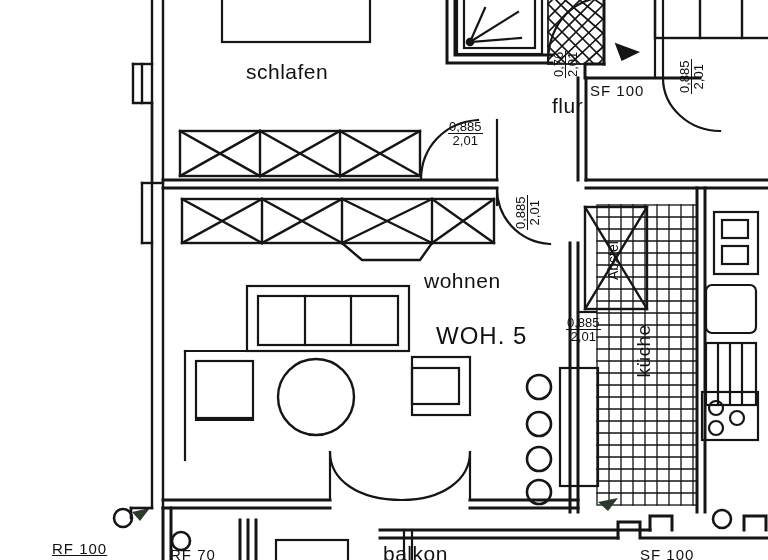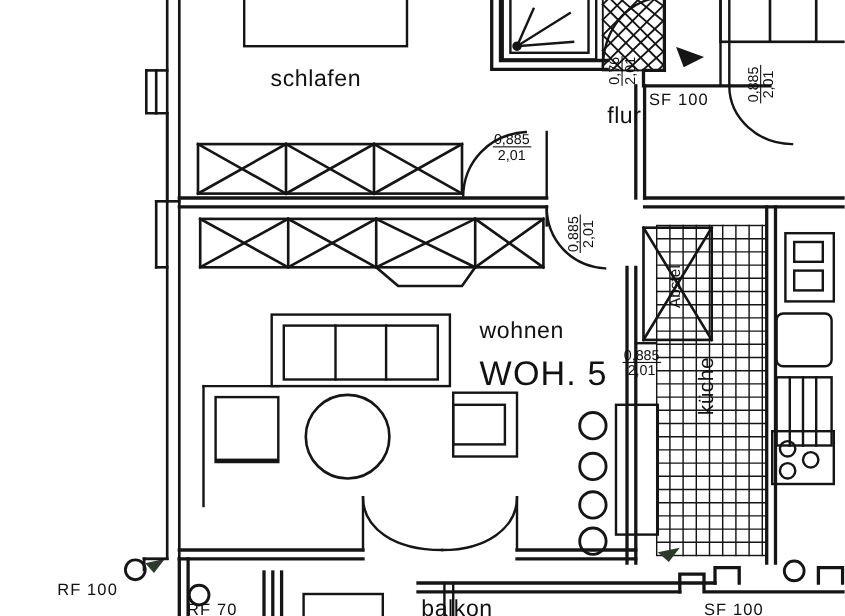--- a/index.html
+++ b/index.html
@@ -3,21 +3,21 @@
 <meta charset="utf-8">
 <style>
   html,body{margin:0;padding:0;background:#ffffff;}
   body{width:768px;height:560px;overflow:hidden;
        font-family:"Liberation Sans",sans-serif;color:#111;}
   #plan{position:relative;width:624px;height:560px;background:#fff;}
   svg#floorplan{position:absolute;left:0;top:0;width:768px;height:560px;display:block;}
   .lbl{position:absolute;white-space:nowrap;color:#111;
        font-family:"Liberation Sans",sans-serif;font-weight:400;}
   .room-lbl{font-size:21px;letter-spacing:.5px;}
-  .unit-lbl{font-size:31px;letter-spacing:1px;}
+  .unit-lbl{font-size:24px;letter-spacing:1px;}
   .code-lbl{font-size:15px;letter-spacing:1px;}
   .small-lbl{font-size:15px;line-height:1;}
   .frac{display:inline-block;text-align:center;font-size:13px;line-height:1.02;}
   .frac .num{display:block;border-bottom:1.6px solid #111;padding:0 1px;}
   .frac .den{display:block;padding:0 1px;}
   .rot90{transform:rotate(-90deg);transform-origin:left top;}
   .rotk{transform:rotate(-90deg);transform-origin:center center;}
 </style>
 </head>
 <body>
@@ -267,35 +267,35 @@
       <g stroke-width="2.6">
         <path d="M131,508 L152,508"></path>
         <path d="M131,508 L131,518"></path>
       </g>
 
     </g>
   </svg>
 
   <div class="lbl room-lbl" style="left:246px;top:60px;">schlafen</div>
 
-  <div class="lbl room-lbl" style="left:424px;top:289px;margin-left:12px;">wohnen</div>
+  <div class="lbl room-lbl" style="left:424px;top:269px;">wohnen</div>
 
   <div class="lbl room-lbl" style="left:552px;top:94px;">flur</div>
 
   <div class="lbl room-lbl rotk" style="left:617px;top:340px;font-size:19px;">küche</div>
 
   <div class="lbl small-lbl rot90" style="left:606px;top:280px;font-size:14px;">Abstel</div>
 
   <div class="lbl room-lbl" style="left:383px;top:542px;">balkon</div>
 
   <div class="lbl unit-lbl" style="left:436px;top:322px;">WOH. 5</div>
 
   <div class="lbl code-lbl" style="left:590px;top:82px;">SF 100</div>
 
-  <div class="lbl code-lbl" style="left:52px;top:528px;">RF 100</div>
+  <div class="lbl code-lbl" style="left:52px;top:540px;text-decoration:underline;">RF 100</div>
 
   <div class="lbl code-lbl" style="left:170px;top:546px;">RF 70</div>
 
   <div class="lbl code-lbl" style="left:640px;top:546px;">SF 100</div>
 
   <div class="lbl" style="left:448px;top:120px;">
     <span class="frac">
       <span class="num">0,885</span>
       <span class="den">2,01</span>
     </span>

